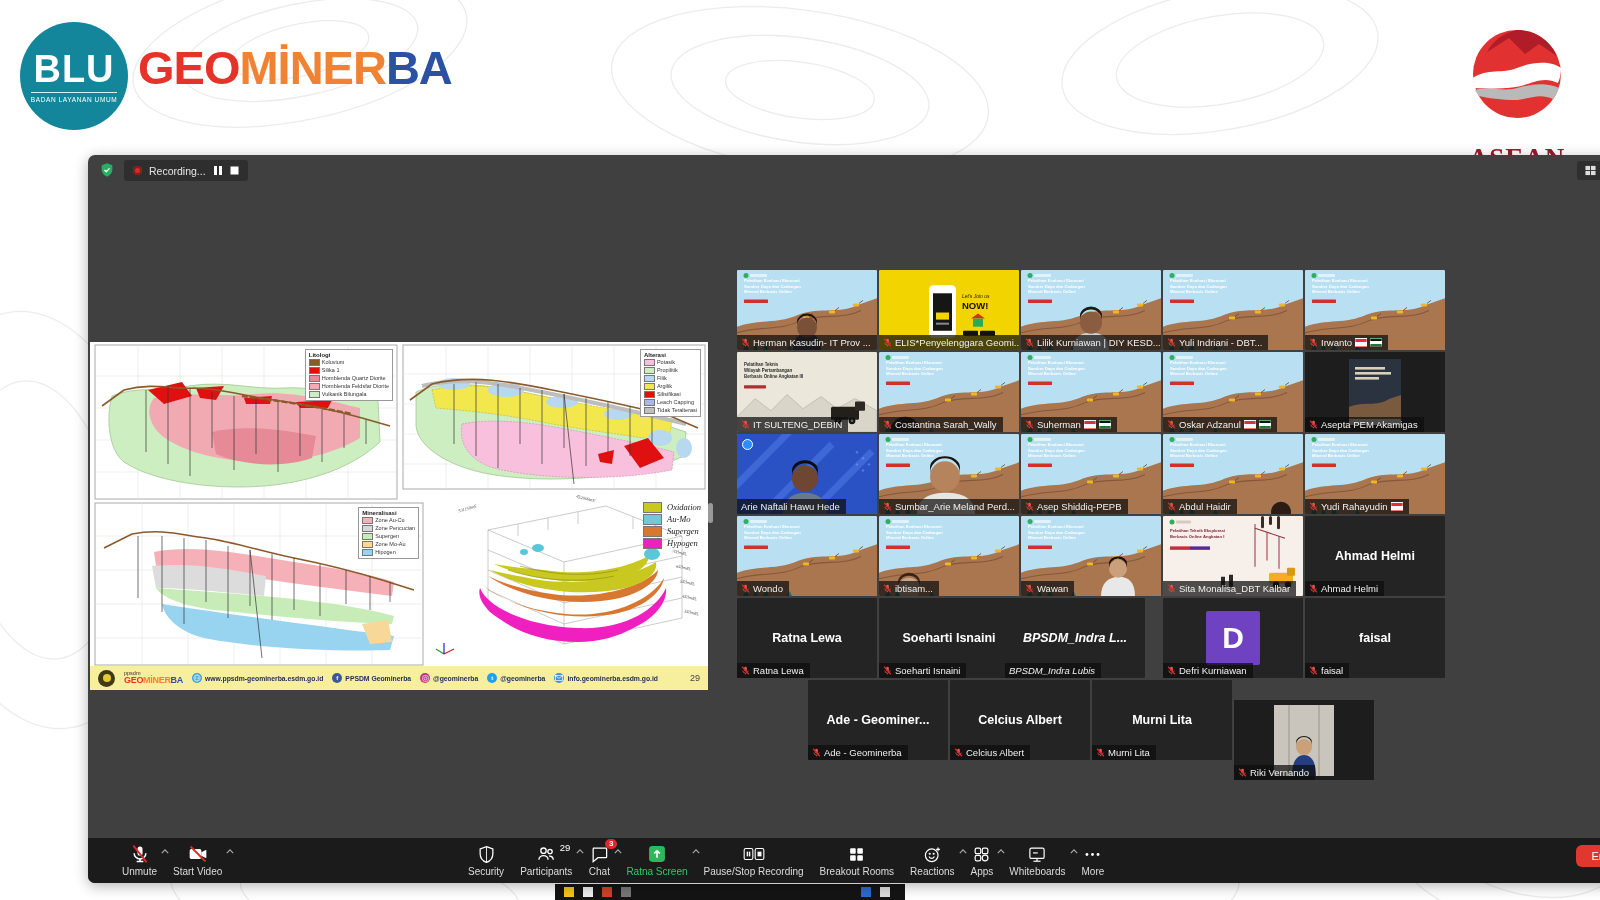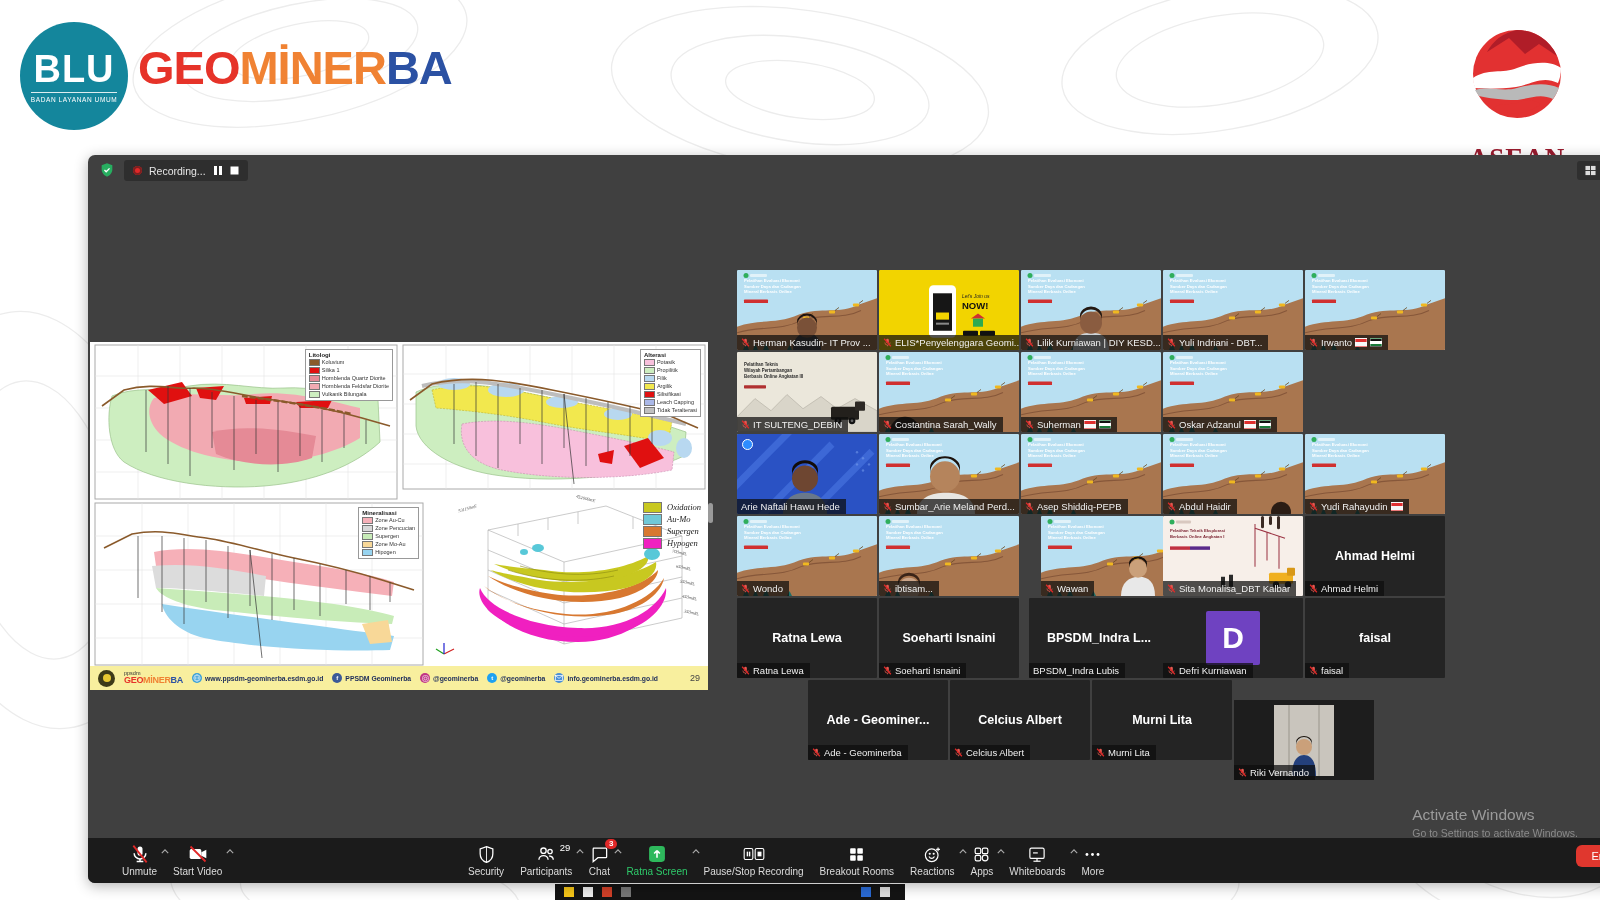--- a/index.html
+++ b/index.html
@@ -839,20 +839,43 @@
             <rect x="4.2" y="1" width="3.6" height="6" rx="1.8" fill="#e25950"></rect>
             <path d="M2.5 6a3.5 3.5 0 0 0 7 0" stroke="#e25950" stroke-width="1" fill="none"></path>
             <line x1="6" y1="9.5" x2="6" y2="11" stroke="#e25950" stroke-width="1"></line>
             <line x1="1.5" y1="1" x2="10.5" y2="11" stroke="#e02828" stroke-width="1.6"></line>
           </svg>
           <span>Oskar Adzanul</span>
           <span class="flag id"></span>
           <span class="flag ps"></span>
         </div>
       </div>
+      <div class="tile" style="left: 568px; top: 82px;">
+        <div class="mini-wrap">
+          <svg width="52" height="66" viewBox="0 0 52 66">
+  <rect width="52" height="66" fill="#2c3340"></rect>
+  <g fill="#d8d0b8">
+              <rect x="6" y="8" width="30" height="2.6"></rect>
+              <rect x="6" y="13" width="36" height="2.6"></rect>
+              <rect x="6" y="18" width="24" height="2.6"></rect>
+            </g>
+  <path d="M0,66 L0,48 C14,42 28,48 40,40 L52,36 L52,66 Z" fill="#7a5a3e"></path>
+  <rect x="0" y="60" width="52" height="6" fill="#e8e4da"></rect>
+          </svg>
+        </div>
+        <div class="nm">
+          <svg width="9" height="9" viewBox="0 0 12 12">
+            <rect x="4.2" y="1" width="3.6" height="6" rx="1.8" fill="#e25950"></rect>
+            <path d="M2.5 6a3.5 3.5 0 0 0 7 0" stroke="#e25950" stroke-width="1" fill="none"></path>
+            <line x1="6" y1="9.5" x2="6" y2="11" stroke="#e25950" stroke-width="1"></line>
+            <line x1="1.5" y1="1" x2="10.5" y2="11" stroke="#e02828" stroke-width="1.6"></line>
+          </svg>
+          <span>Asepta PEM Akamigas</span>
+        </div>
+      </div>
       <div class="tile active" style="left: 0px; top: 164px;">
         <svg class="fill" viewBox="0 0 140 79" preserveAspectRatio="none">
   <rect width="140" height="79" fill="#2a52c4"></rect>
   <g stroke="#4d7ae6" stroke-width="7" opacity="0.55">
             <line x1="-10" y1="60" x2="60" y2="-10"></line>
             <line x1="20" y1="85" x2="95" y2="10"></line>
             <line x1="60" y1="92" x2="135" y2="17"></line>
           </g>
   <g fill="#7fa4f0" opacity="0.5">
             <circle cx="120" cy="18" r="1.2"></circle>
@@ -1112,21 +1135,21 @@
         <div class="nm">
           <svg width="9" height="9" viewBox="0 0 12 12">
             <rect x="4.2" y="1" width="3.6" height="6" rx="1.8" fill="#e25950"></rect>
             <path d="M2.5 6a3.5 3.5 0 0 0 7 0" stroke="#e25950" stroke-width="1" fill="none"></path>
             <line x1="6" y1="9.5" x2="6" y2="11" stroke="#e25950" stroke-width="1"></line>
             <line x1="1.5" y1="1" x2="10.5" y2="11" stroke="#e02828" stroke-width="1.6"></line>
           </svg>
           <span>ibtisam...</span>
         </div>
       </div>
-      <div class="tile" style="left: 284px; top: 246px; margin-left: 20px;">
+      <div class="tile" style="left: 284px; top: 246px;">
         <svg class="fill" viewBox="0 0 140 79" preserveAspectRatio="none">
     <rect width="140" height="79" fill="#b9e0f2"></rect>
     <circle cx="9" cy="5.5" r="2.5" fill="#2fae5c"></circle>
           <rect x="13" y="4" width="17" height="3" rx="1" fill="#e8f4fa" opacity=".85"></rect>
     <text x="7" y="12" font-size="4.2" font-weight="bold" fill="#fff">Pelatihan Evaluasi Ekonomi</text>
           <text x="7" y="17.4" font-size="4.2" font-weight="bold" fill="#fff">Sumber Daya dan Cadangan</text>
           <text x="7" y="22.8" font-size="4.2" font-weight="bold" fill="#fff">Mineral Berbasis Online</text>
           <rect x="7" y="29.200000000000003" width="24" height="3.4" rx="0.6" fill="#d03030"></rect>
     <path d="M0,79 L0,56 C22,48 40,54 62,44 C84,36 102,44 122,34 L140,28 L140,79 Z" fill="#a9764f"></path>
     <path d="M0,62 C24,55 44,60 64,50" stroke="#86573a" stroke-width="1" fill="none"></path>
@@ -1231,21 +1254,21 @@
         <div class="nm">
           <svg width="9" height="9" viewBox="0 0 12 12">
             <rect x="4.2" y="1" width="3.6" height="6" rx="1.8" fill="#e25950"></rect>
             <path d="M2.5 6a3.5 3.5 0 0 0 7 0" stroke="#e25950" stroke-width="1" fill="none"></path>
             <line x1="6" y1="9.5" x2="6" y2="11" stroke="#e25950" stroke-width="1"></line>
             <line x1="1.5" y1="1" x2="10.5" y2="11" stroke="#e02828" stroke-width="1.6"></line>
           </svg>
           <span>Soeharti Isnaini</span>
         </div>
       </div>
-      <div class="tile dark" style="left: 292px; top: 328px;">
+      <div class="tile dark" style="left: 268px; top: 328px; font-style: italic;">
         <div class="center-name">BPSDM_Indra L...</div>
         <div class="nm">
           <span>BPSDM_Indra Lubis</span>
         </div>
       </div>
       <div class="tile dark" style="left: 426px; top: 328px;">
         <div class="avatar-letter" style="background:#6f42c1">D</div>
         <div class="nm">
           <svg width="9" height="9" viewBox="0 0 12 12">
             <rect x="4.2" y="1" width="3.6" height="6" rx="1.8" fill="#e25950"></rect>
@@ -1322,24 +1345,20 @@
             <rect x="4.2" y="1" width="3.6" height="6" rx="1.8" fill="#e25950"></rect>
             <path d="M2.5 6a3.5 3.5 0 0 0 7 0" stroke="#e25950" stroke-width="1" fill="none"></path>
             <line x1="6" y1="9.5" x2="6" y2="11" stroke="#e25950" stroke-width="1"></line>
             <line x1="1.5" y1="1" x2="10.5" y2="11" stroke="#e02828" stroke-width="1.6"></line>
           </svg>
           <span>Riki Vernando</span>
         </div>
       </div>
     </div>
 
-  <div class="activate">
-    <div class="a1">Activate Windows</div>
-    <div class="a2">Go to Settings to activate Windows.</div>
-  </div>
 
   <div class="tb">
     <div class="tb-left" id="tb-left">
         <div class="tb-item">
           <span class="tb-ic">
             <svg width="20" height="20" viewBox="0 0 24 24">
               <rect x="9" y="3" width="6" height="11" rx="3" fill="#fff"></rect>
               <path d="M5 11a7 7 0 0 0 14 0" stroke="#fff" stroke-width="1.8" fill="none"></path>
               <line x1="12" y1="18" x2="12" y2="21" stroke="#fff" stroke-width="1.8"></line>
               <line x1="8" y1="21" x2="16" y2="21" stroke="#fff" stroke-width="1.8"></line>

